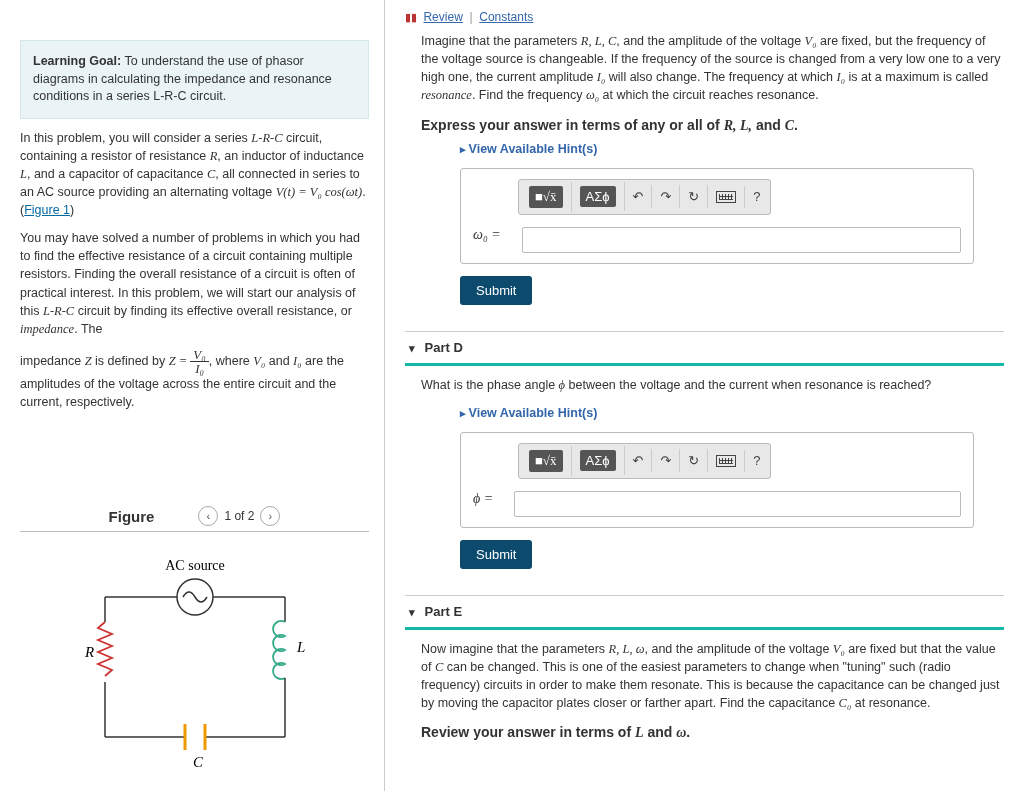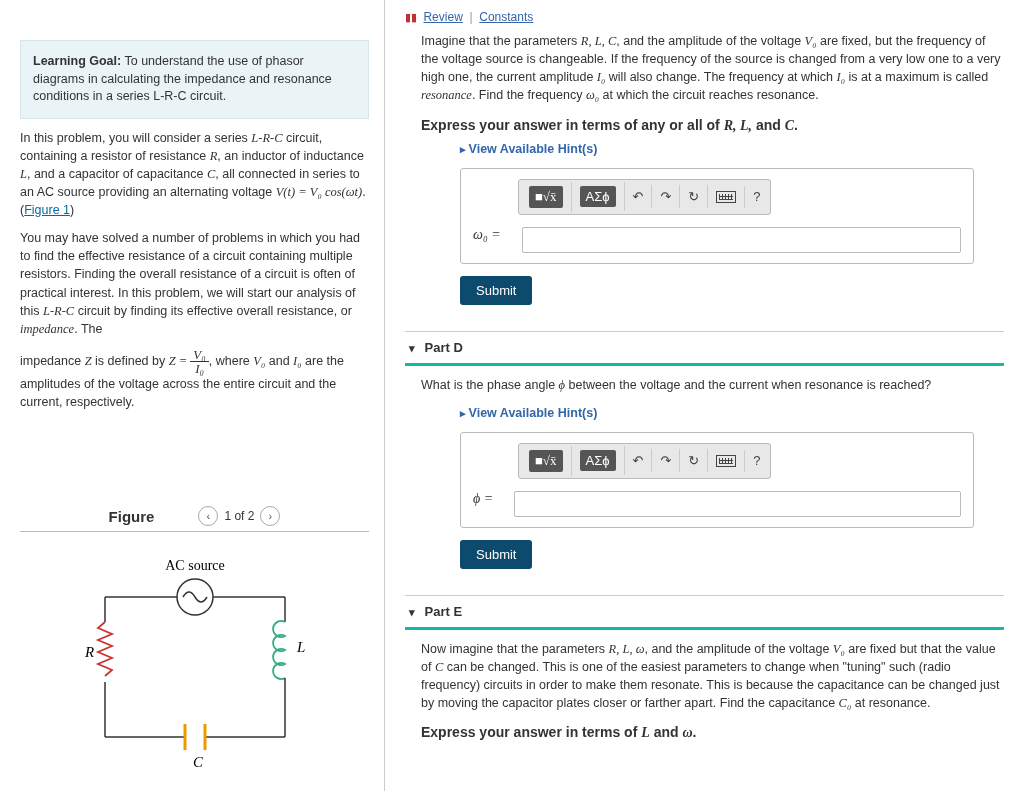--- a/index.html
+++ b/index.html
@@ -278,16 +278,16 @@
       </div>
     </div>
     <button class="submit-btn">Submit</button>
 
     
     <div class="part-header">Part E</div>
     <div class="problem-text indent">
       <span>Now imagine that the parameters </span><span class="math-i">R, L, ω</span><span>, and the amplitude of the voltage </span><span class="math-i">V₀</span><span> are fixed but that the value of </span><span class="math-i">C</span><span> can be changed. This is one of the easiest parameters to change when "tuning" such (radio frequency) circuits in order to make them resonate. This is because the capacitance can be changed just by moving the capacitor plates closer or farther apart. Find the capacitance </span><span class="math-i">C₀</span><span> at resonance.</span>
     </div>
     <div class="instr indent">
-      <span>Express your answer in terms of </span><span class="math-i">L</span> and <span class="math-i">ω</span><span>.</span>
+      <span>Review your answer in terms of </span><span class="math-i">L</span> and <span class="math-i">ω</span><span>.</span>
     </div>
   </div>
 </div>
 
 </body></html>

